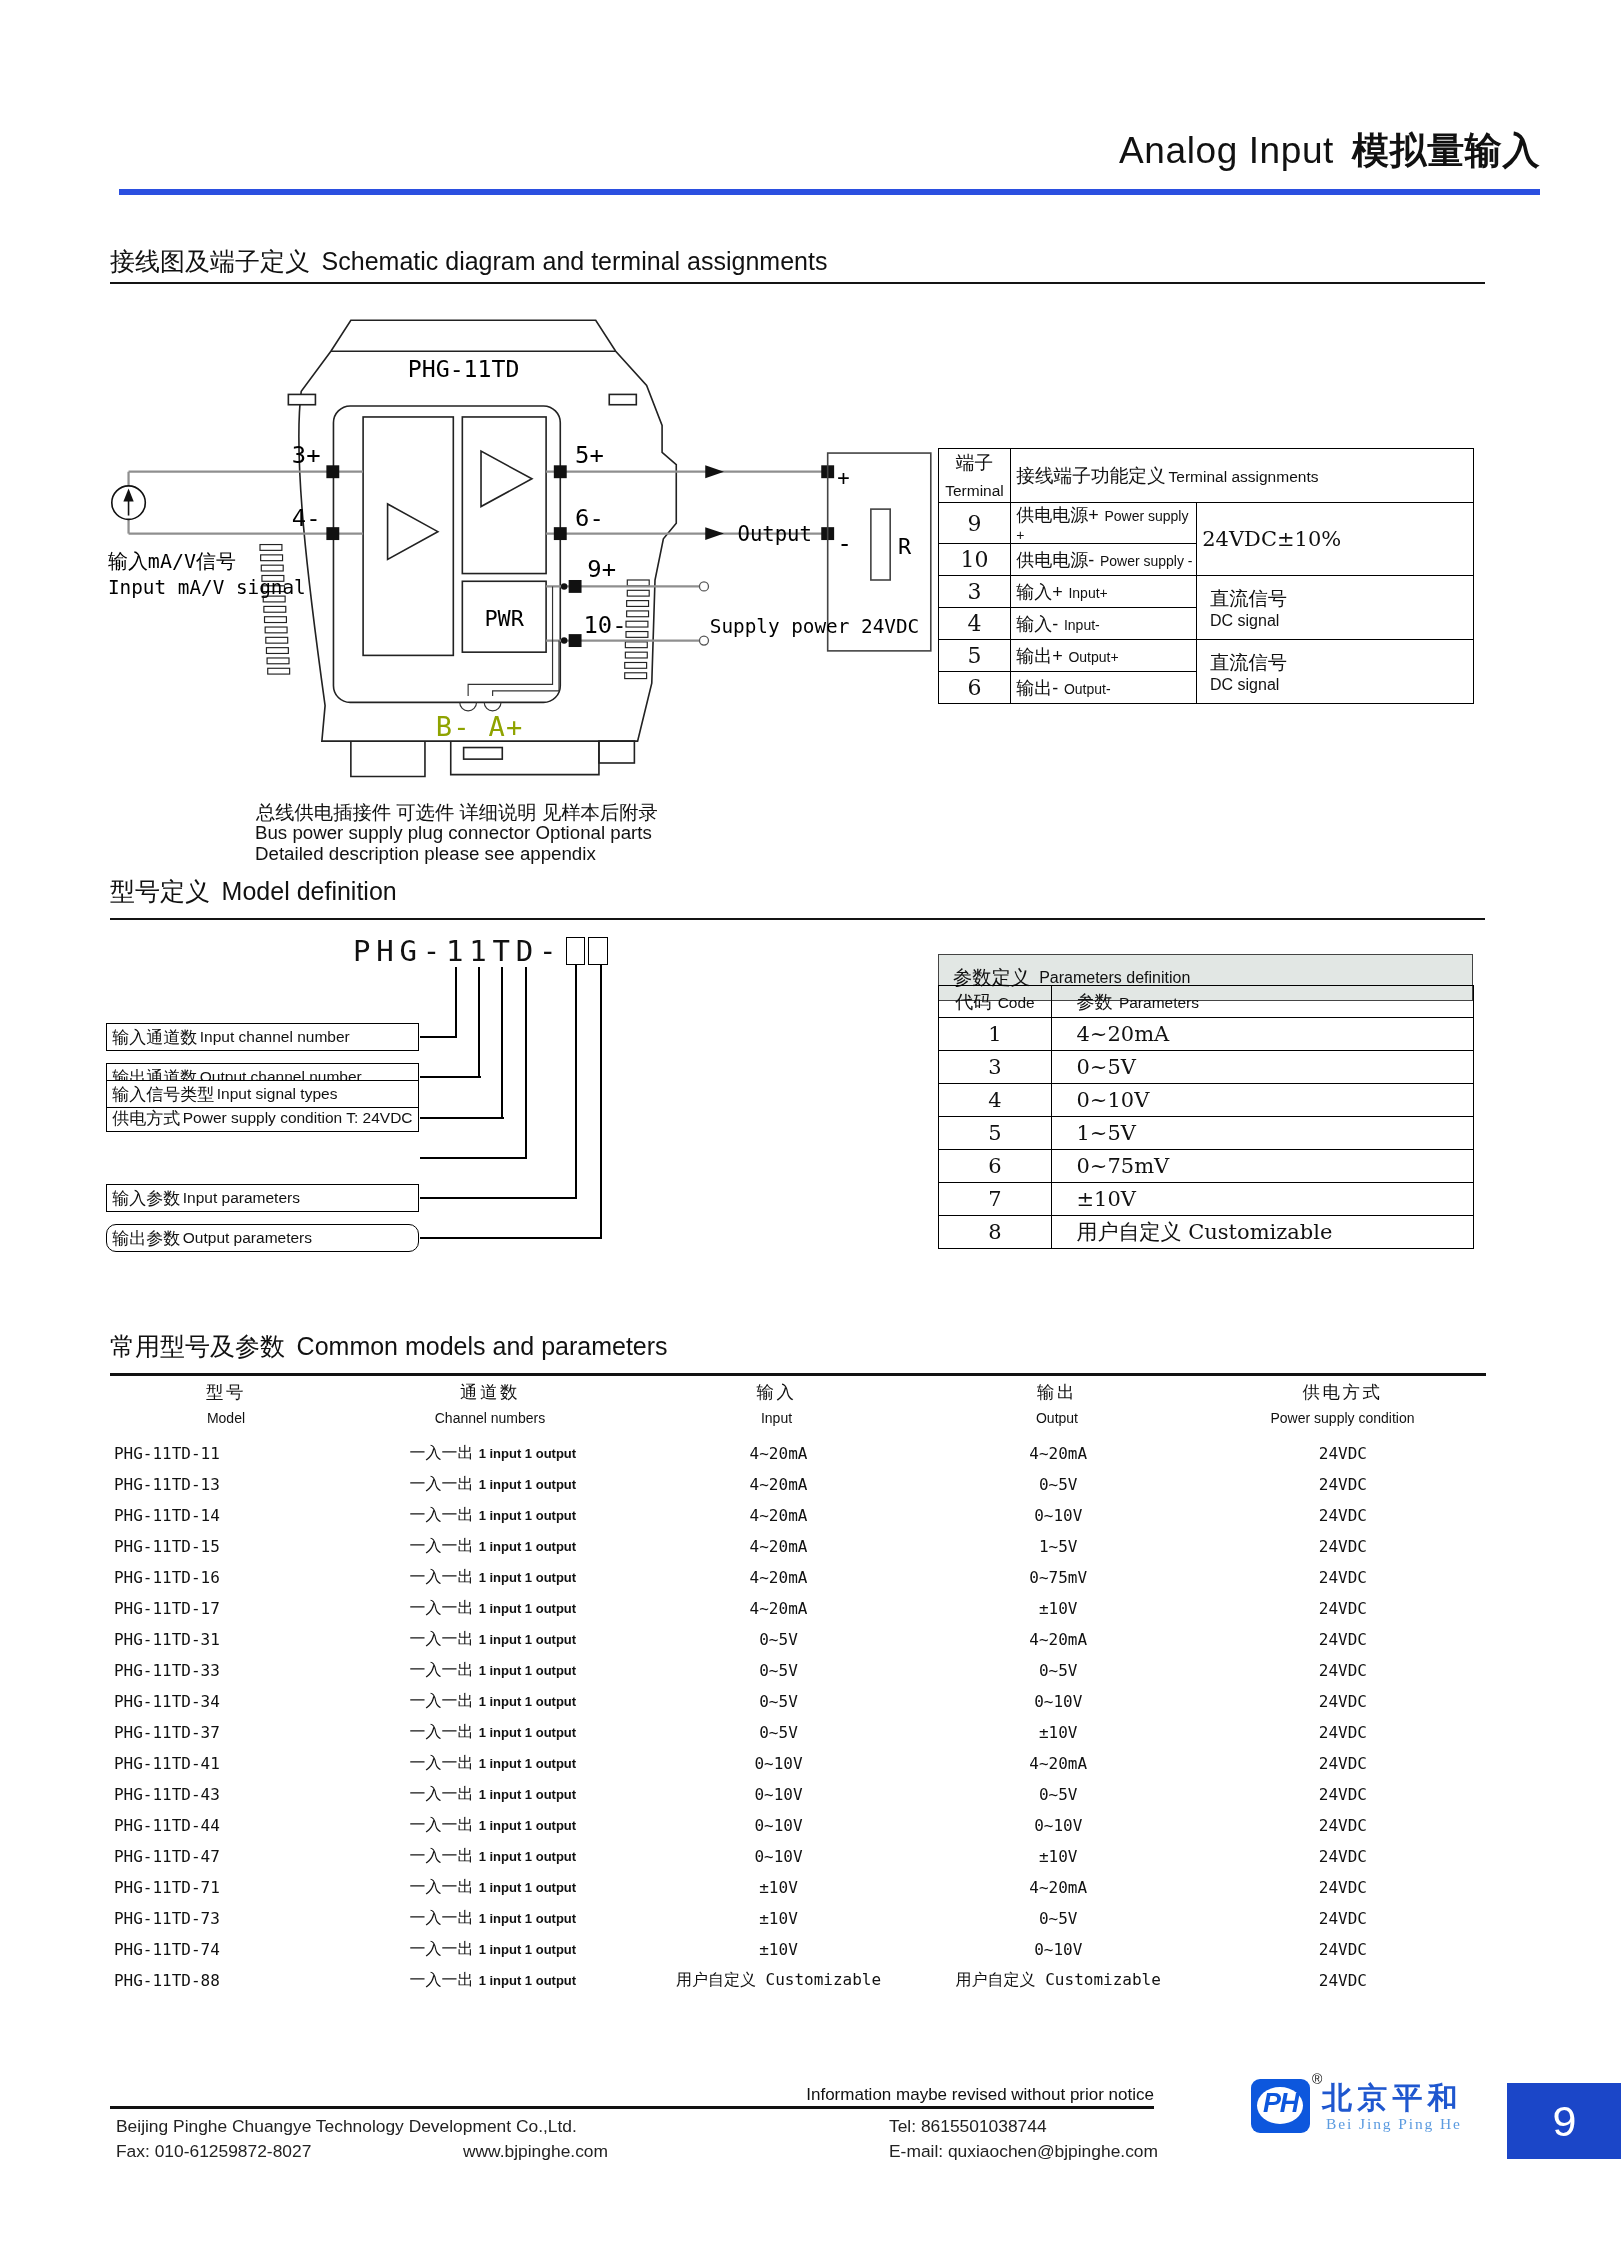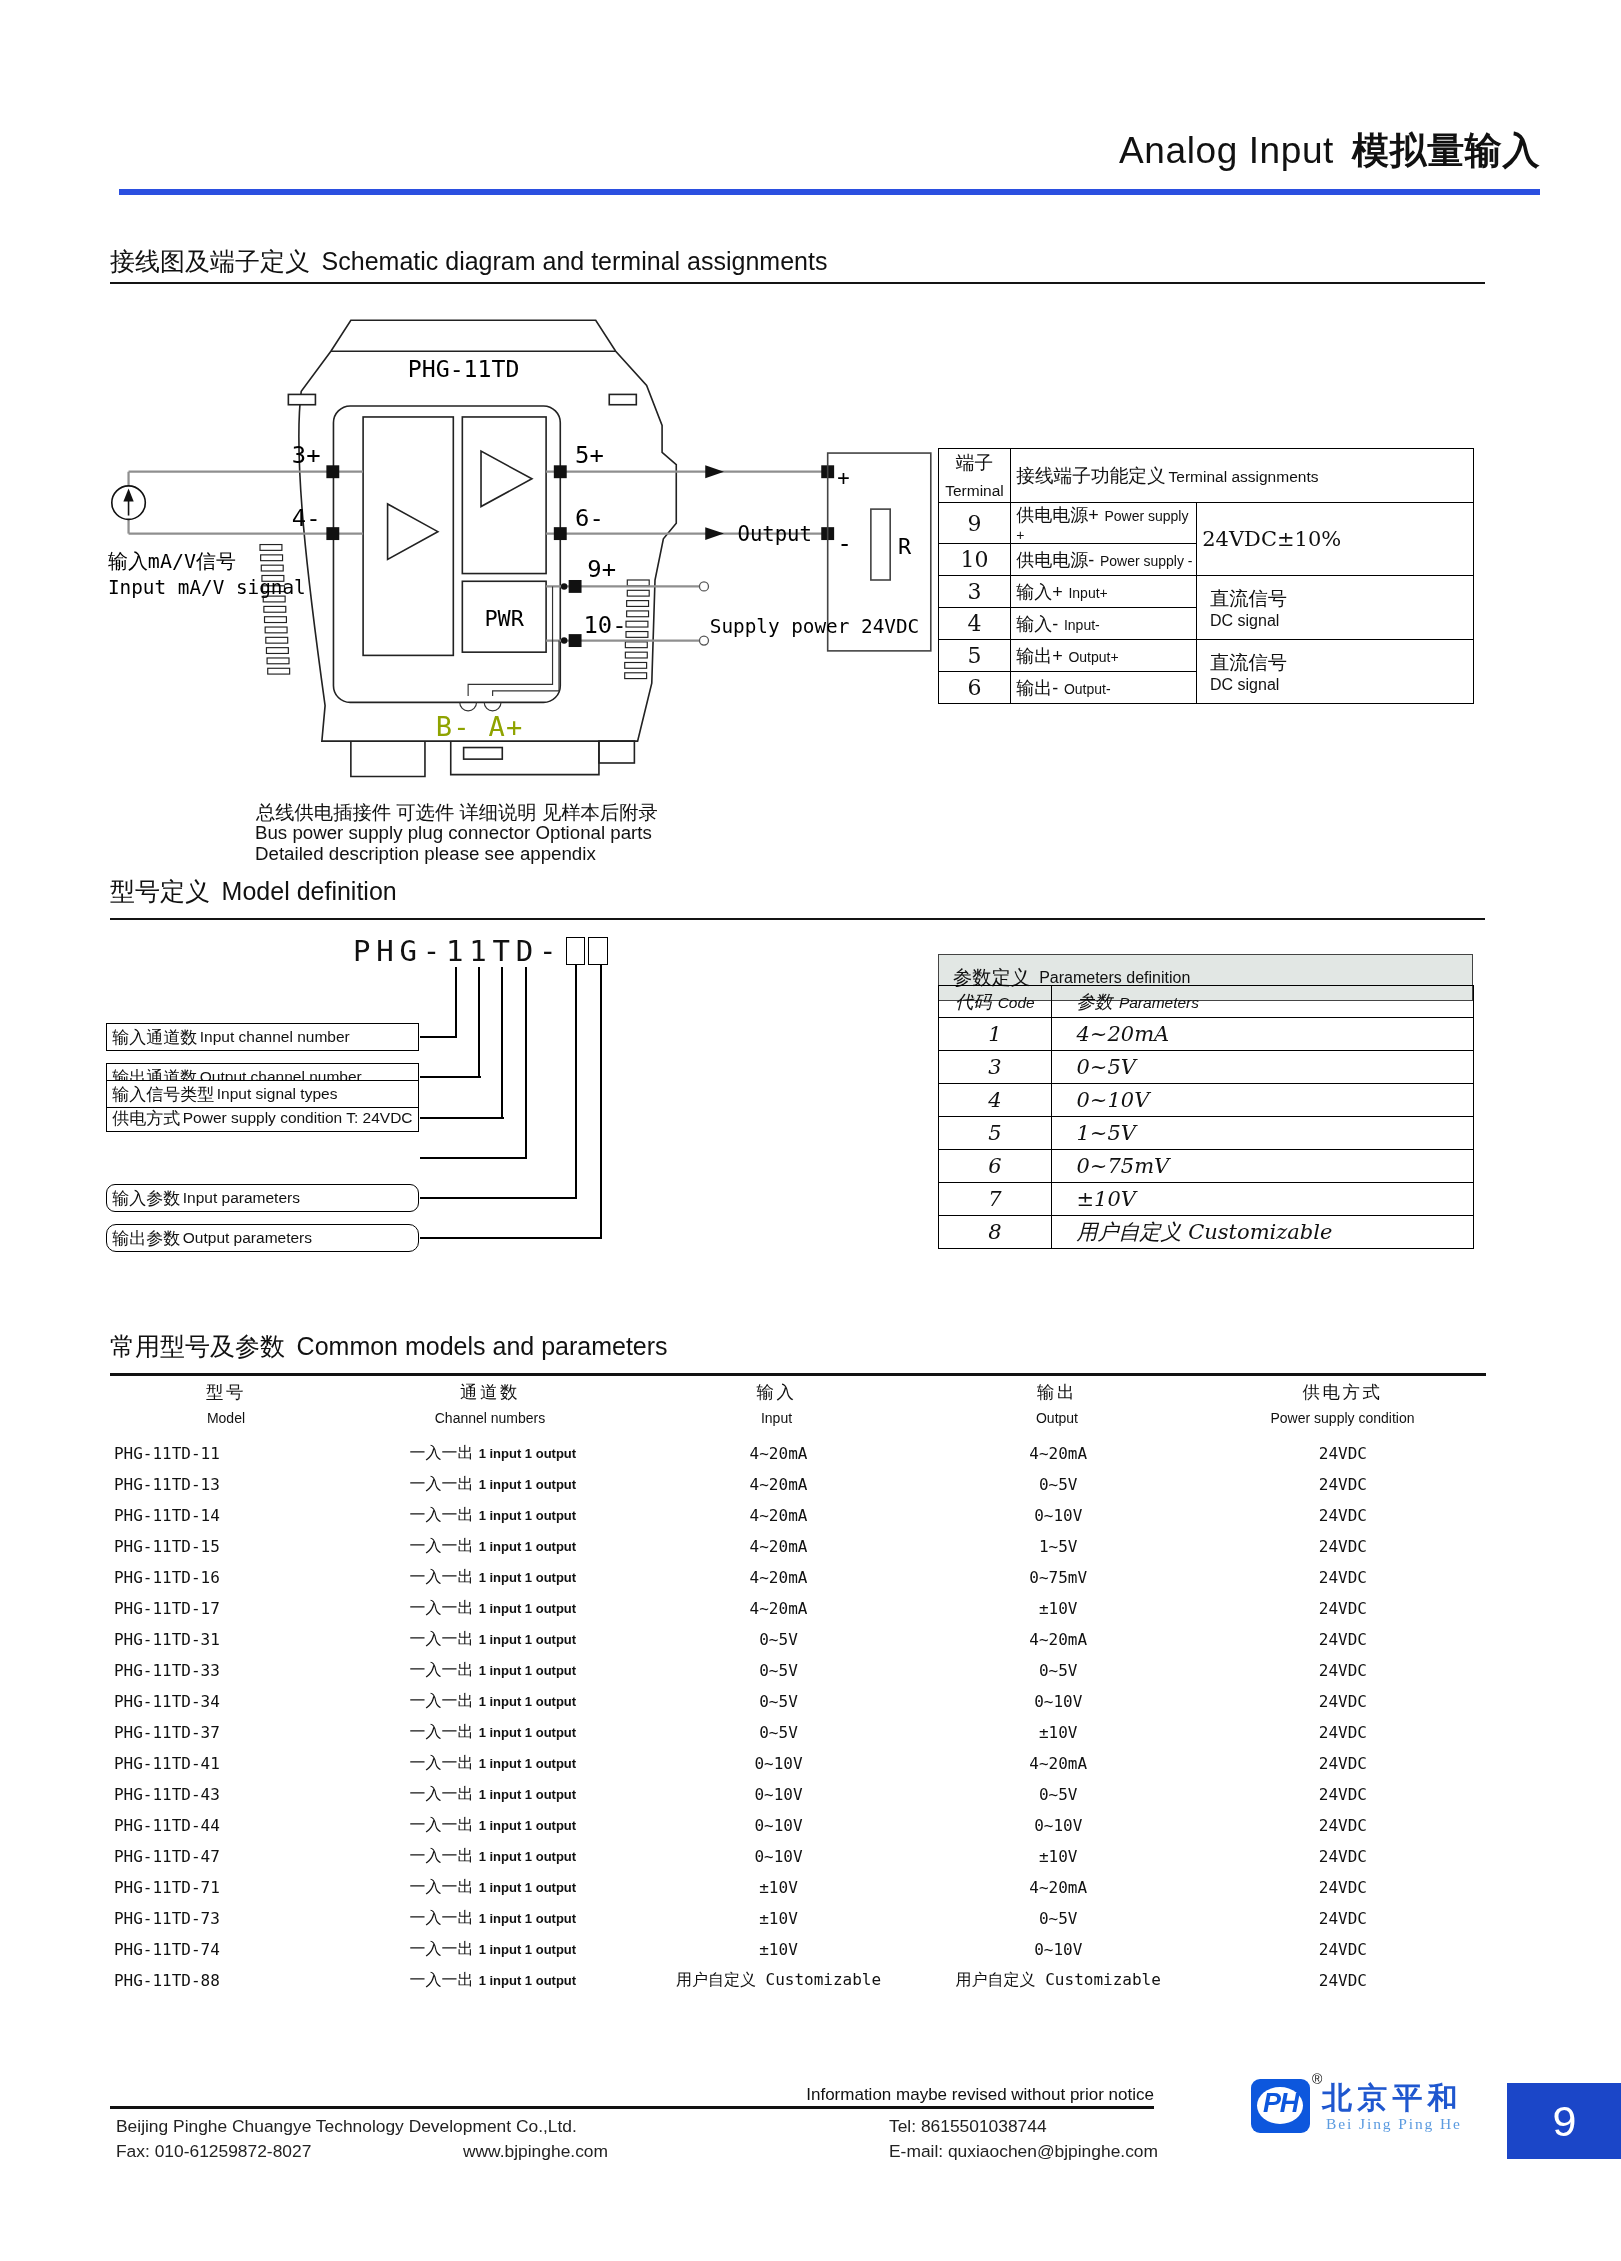--- a/index.html
+++ b/index.html
@@ -53,21 +53,21 @@
   .mlabel .zh{font-size:17px;}
   .mlabel .en{font-size:15.5px;margin-left:2.6px;}
   .hline{height:1.9px;background:#000;}
   .vline{width:1.9px;background:#000;}
 
   
   .ptab-band{left:938px;top:954px;width:535px;height:47px;box-sizing:border-box;
      background:#e2e7e4;border:1.3px solid #444;display:flex;align-items:center;padding-left:14px;}
   .ptab-band .zh{font-size:19.3px;}
   .ptab-band .en{font-size:16px;margin-left:9px;}
-  table.ptab{border-collapse:collapse;table-layout:fixed;font-style:italic;}
+  table.ptab{border-collapse:collapse;table-layout:fixed;}
   table.ptab, table.ptab td{border:1.3px solid #000;}
   table.ptab{border-width:1.9px;}
   table.ptab td{vertical-align:middle;}
   .ptab .code{font-family:"DejaVu Serif","Liberation Serif",serif;font-size:21px;text-align:center;}
   .ptab .val{font-family:"DejaVu Serif","Liberation Serif",serif;font-size:21px;padding-left:24.5px;}
   .ptab .hc{font-size:18px;text-align:center;}
   .ptab .hc .en, .ptab .hv .en{font-size:15.5px;margin-left:6.4px;}
   .ptab .hv{font-size:18px;padding-left:24.5px;}
 
   
@@ -315,21 +315,21 @@
     <span class="en">Output channel number</span>
 </div>
 <div class="abs mlabel" style="top:1104px;">
   <span class="zh">供电方式</span>
     <span class="en">Power supply condition T: 24VDC</span>
 </div>
 <div class="abs mlabel" style="top:1080px;">
   <span class="zh">输入信号类型</span>
     <span class="en">Input signal types</span>
 </div>
-<div class="abs mlabel" style="top:1184px;border-radius:9px;">
+<div class="abs mlabel" style="top:1184px;">
   <span class="zh">输入参数</span>
     <span class="en">Input parameters</span>
 </div>
 <div class="abs mlabel" style="top:1224px;border-radius:10px;">
   <span class="zh">输出参数</span>
     <span class="en">Output parameters</span>
 </div>
 
 <div class="abs vline" style="left:455px;top:967px;height:71px;"></div>
 <div class="abs hline" style="left:420px;top:1036px;width:37px;"></div>

